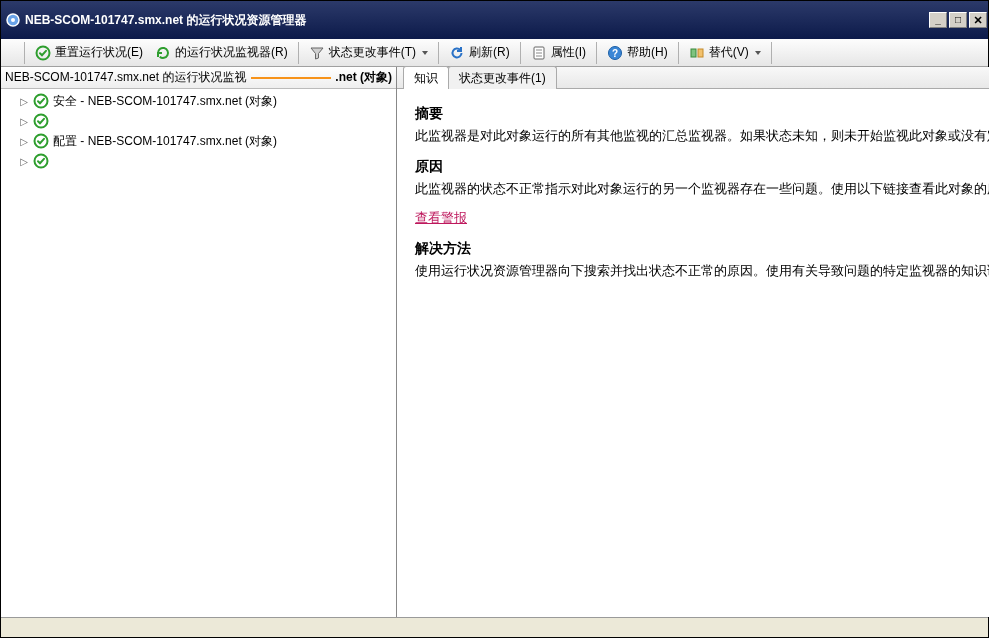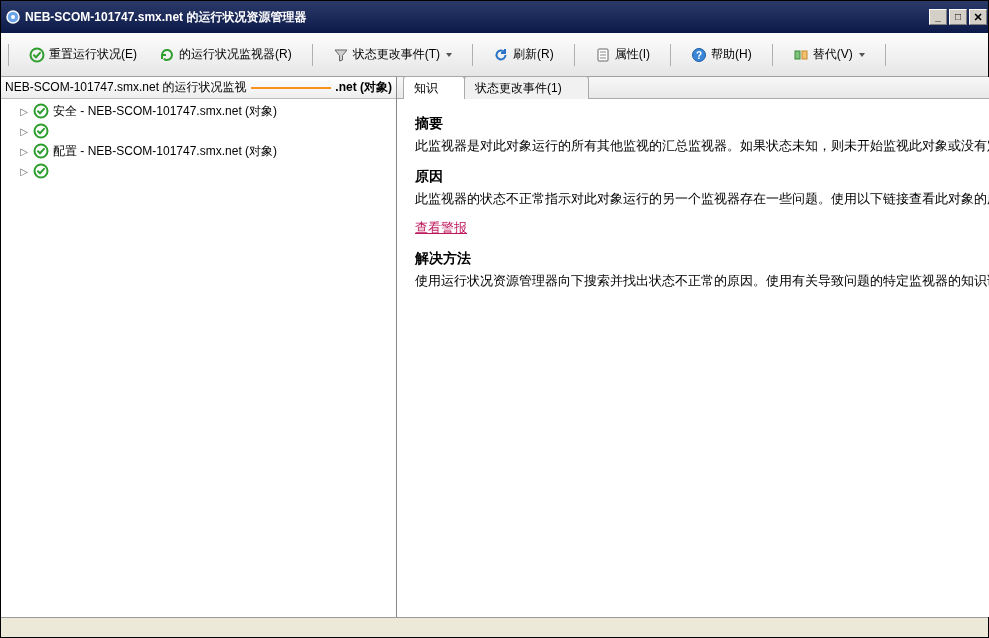--- a/index.html
+++ b/index.html
@@ -1,29 +1,29 @@
 <!DOCTYPE html>
 <html><head>
 <meta charset="utf-8">
 <style>
 * { box-sizing: border-box; margin: 0; padding: 0; }
 html, body { width: 989px; height: 638px; overflow: hidden; font-family: "Microsoft YaHei", Tahoma, Arial, sans-serif; font-size: 12px; background: #fff; }
 
 .window { width: 989px; height: 638px; border: 1px solid #000; display: flex; flex-direction: column; background: #fff; }
 
 
-.titlebar { height: 32px; background: linear-gradient(#2c3a6a, #0c1a4a); color: #fff; display: flex; align-items: center; padding-left: 4px; font-weight: bold; font-size: 12px; }
+.titlebar { height: 38px; background: linear-gradient(#2c3a6a, #0c1a4a); color: #fff; display: flex; align-items: center; padding-left: 4px; font-weight: bold; font-size: 12px; }
 .titlebar .tb-icon { width: 16px; height: 16px; margin-right: 4px; display:flex; align-items:center; justify-content:center; }
 .titlebar .tb-title { flex: 1; white-space: nowrap; overflow: hidden; }
 .titlebar .win-controls { display: flex; }
 .titlebar .win-btn { width: 18px; height: 16px; margin: 2px 1px; background: #d4d0c8; border: 1px solid #808080; border-top-color:#fff; border-left-color:#fff; color:#000; display:flex; align-items:center; justify-content:center; font-size:10px; font-weight:bold; line-height:1;}
 .titlebar .win-btn.close { font-size:11px; }
 
 
-.toolbar { height: 44px; background: linear-gradient(#fdfdfd, #e6e6e6); border-bottom: 1px solid #a0a0a0; display: flex; align-items: center; padding: 0 4px; gap: 12px; }
+.toolbar { height: 28px; background: linear-gradient(#fdfdfd, #e6e6e6); border-bottom: 1px solid #a0a0a0; display: flex; align-items: center; padding: 0 20px; gap: 2px; }
 .toolbar .sep { width:1px; height:22px; background:#b0b0b0; margin:0 3px; }
 .toolbar .tbtn { display: flex; align-items: center; gap: 4px; padding: 2px 4px; border: 1px solid transparent; border-radius: 2px; cursor: default; color:#000; white-space:nowrap; }
 .toolbar .ico { width:16px; height:16px; display:flex; align-items:center; justify-content:center; }
 .toolbar .dd { width:0; height:0; border-left:3px solid transparent; border-right:3px solid transparent; border-top:4px solid #555; margin-left:2px; }
 
 
 .body-area { flex:1; display:flex; min-height:0; }
 .left-pane { width: 396px; border-right: 1px solid #888; display:flex; flex-direction:column; min-height:0; background:#fff; }
 .right-pane { flex:1; display:flex; flex-direction:column; min-height:0; background:#fff; }
 
@@ -35,21 +35,21 @@
 
 
 .tree { flex:1; overflow:auto; padding: 2px 0 0 18px; }
 .tree-row { display:flex; align-items:center; height:20px; gap:4px; cursor:default; }
 .tree-row .twisty { width:10px; color:#666; text-align:center; font-size:10px; }
 .tree-row .state-ico { width:16px; height:16px; display:flex; align-items:center; justify-content:center; }
 .tree-row .label { white-space:nowrap; }
 
 
 .tabs { height:22px; background: linear-gradient(#f8f8f8, #e8e8e8); border-bottom:1px solid #aaa; display:flex; align-items:flex-end; padding-left:6px; gap:0; }
-.tab { padding: 3px 26px 2px 10px; border:1px solid #aaa; border-bottom:none; background:#f1f1f1; border-top-left-radius:3px; border-top-right-radius:3px; font-size:12px; cursor:default; position:relative; top:1px; margin-right:-1px; }
+.tab { padding: 3px 10px 2px 10px; border:1px solid #aaa; border-bottom:none; background:#f1f1f1; border-top-left-radius:3px; border-top-right-radius:3px; font-size:12px; cursor:default; position:relative; top:1px; margin-right:-1px; }
 .tab.active { background:#fff; z-index:2; }
 
 
 .content { flex:1; overflow:auto; padding: 14px 12px 12px 18px; color:#000; line-height:1.5; }
 .content h3 { font-size:14px; font-weight:bold; margin: 0 0 2px 0; }
 .content .para { font-size:13px; margin-bottom:10px; white-space:nowrap; overflow:hidden; }
 .content a { color:#be185d; }
 
 
 .statusbar { height:20px; background:#ece9d8; border-top:1px solid #9a9a9a; }

